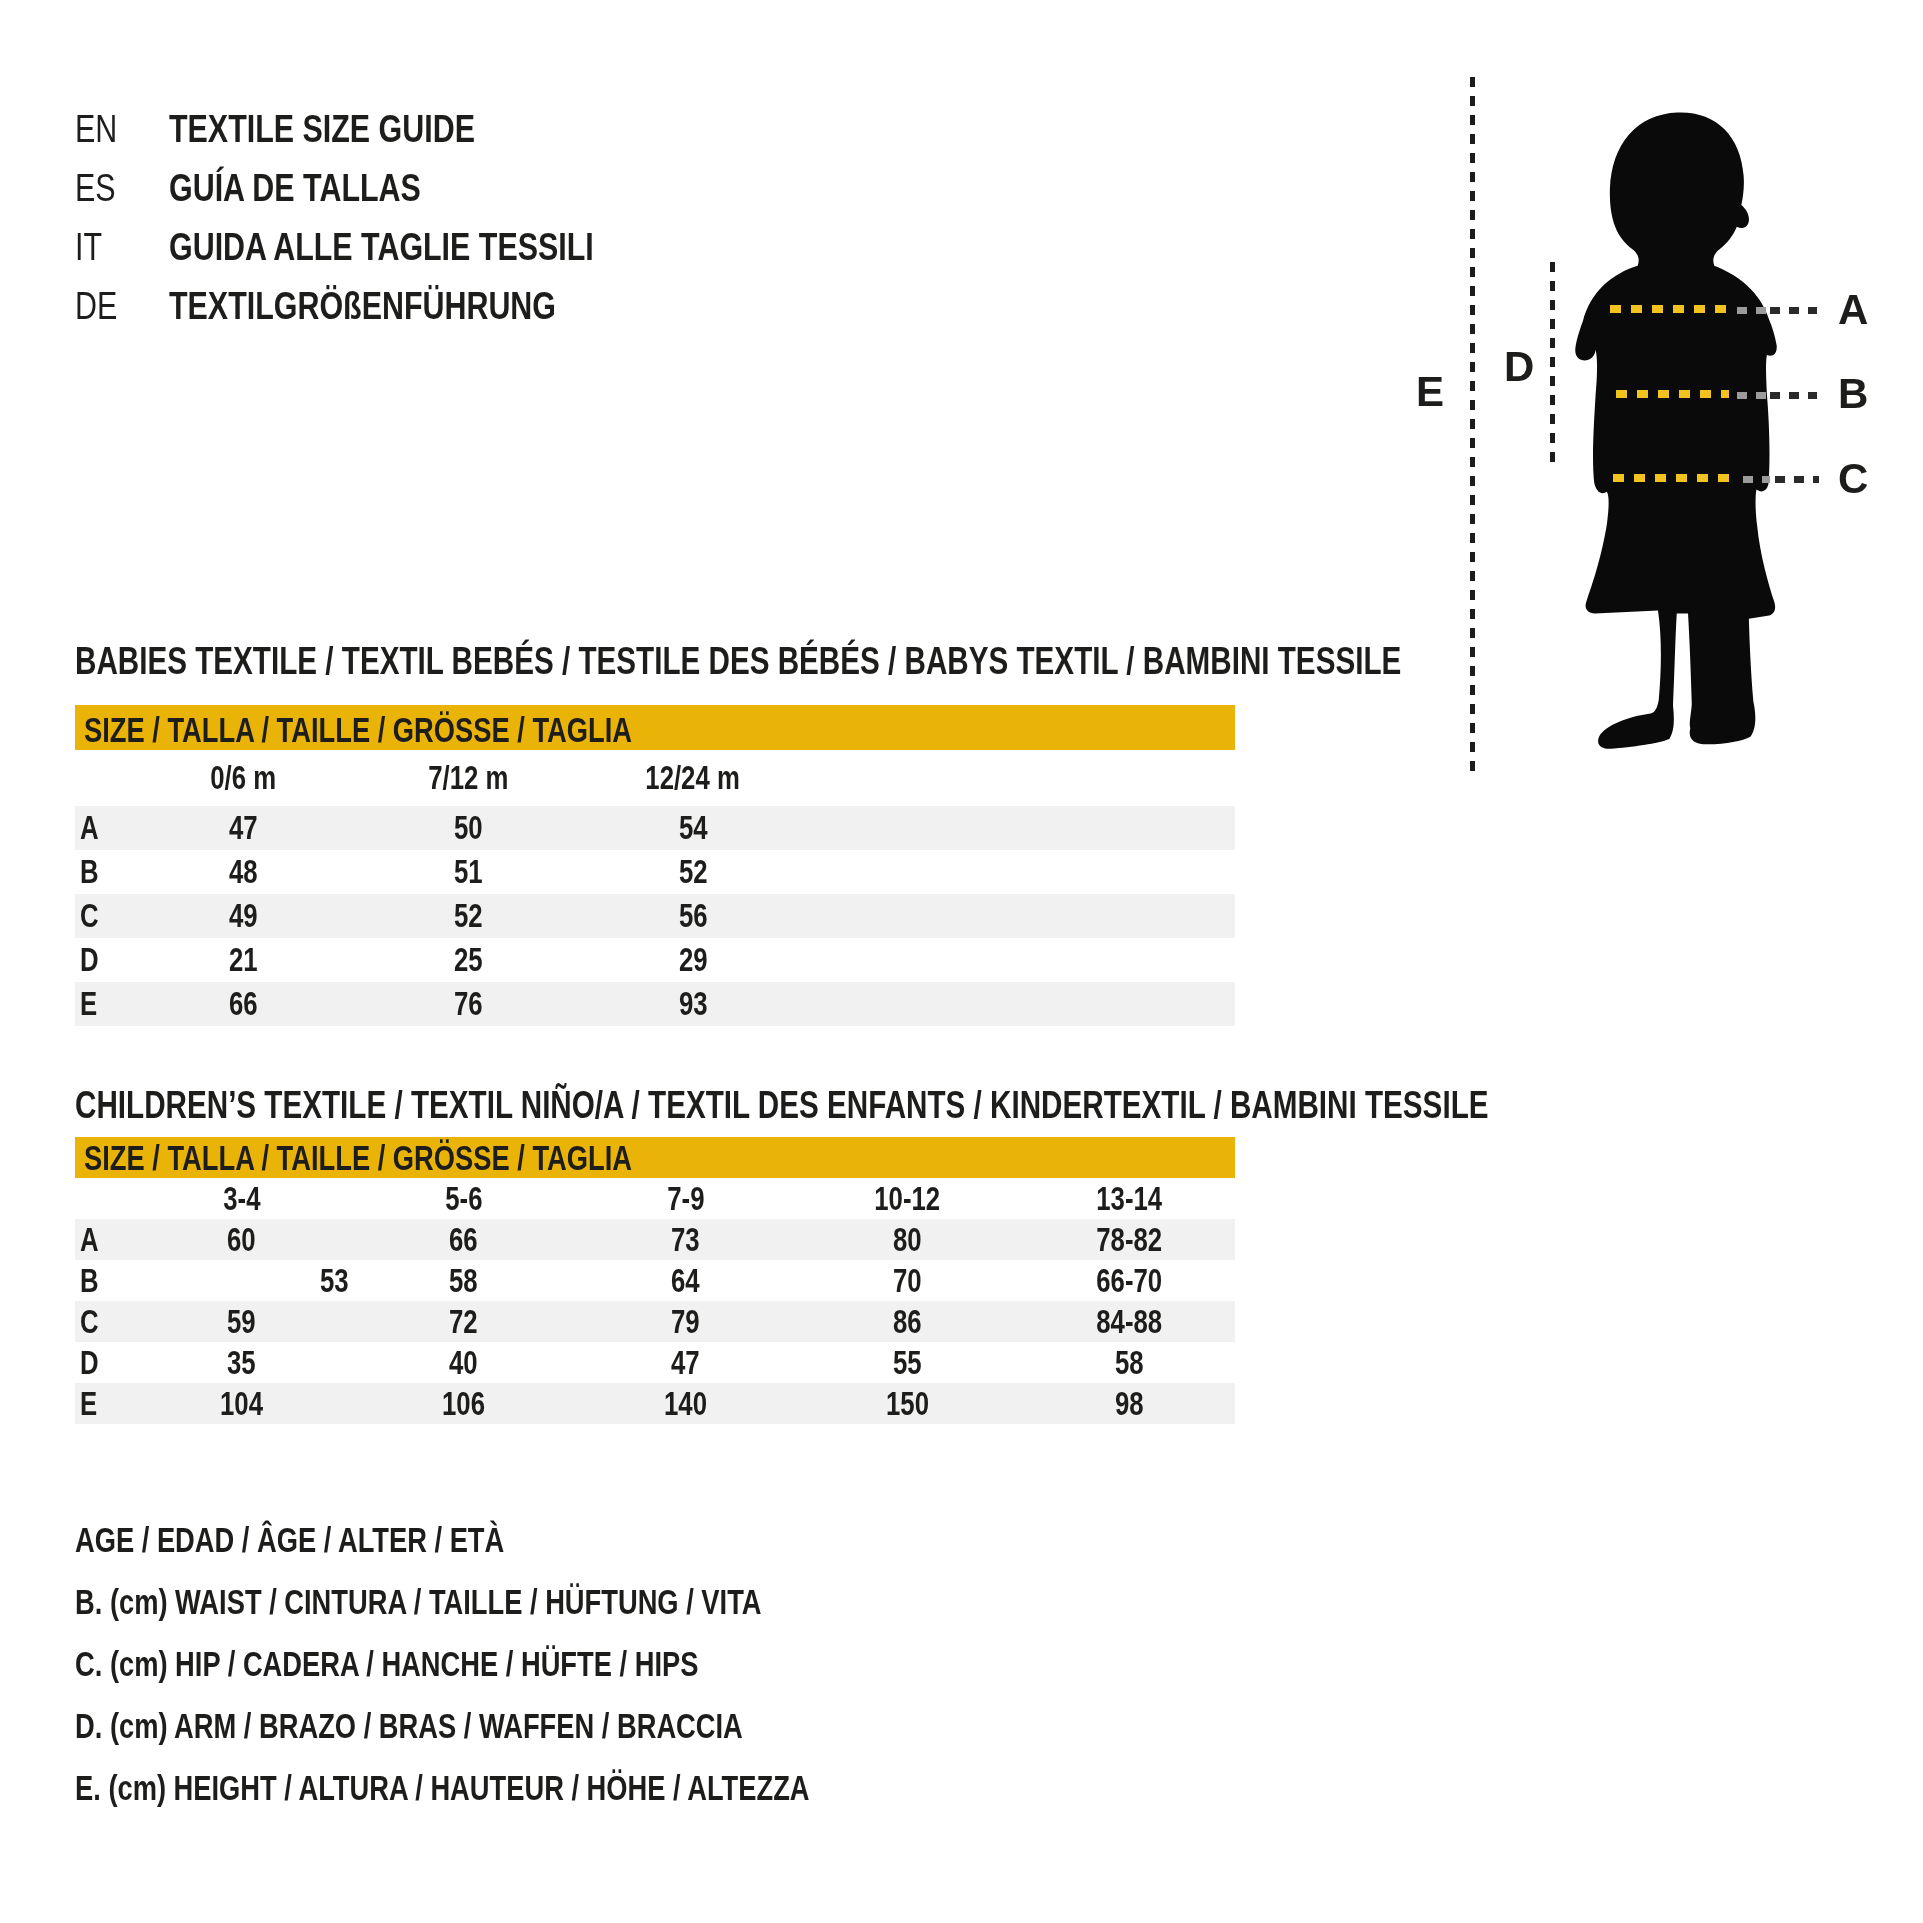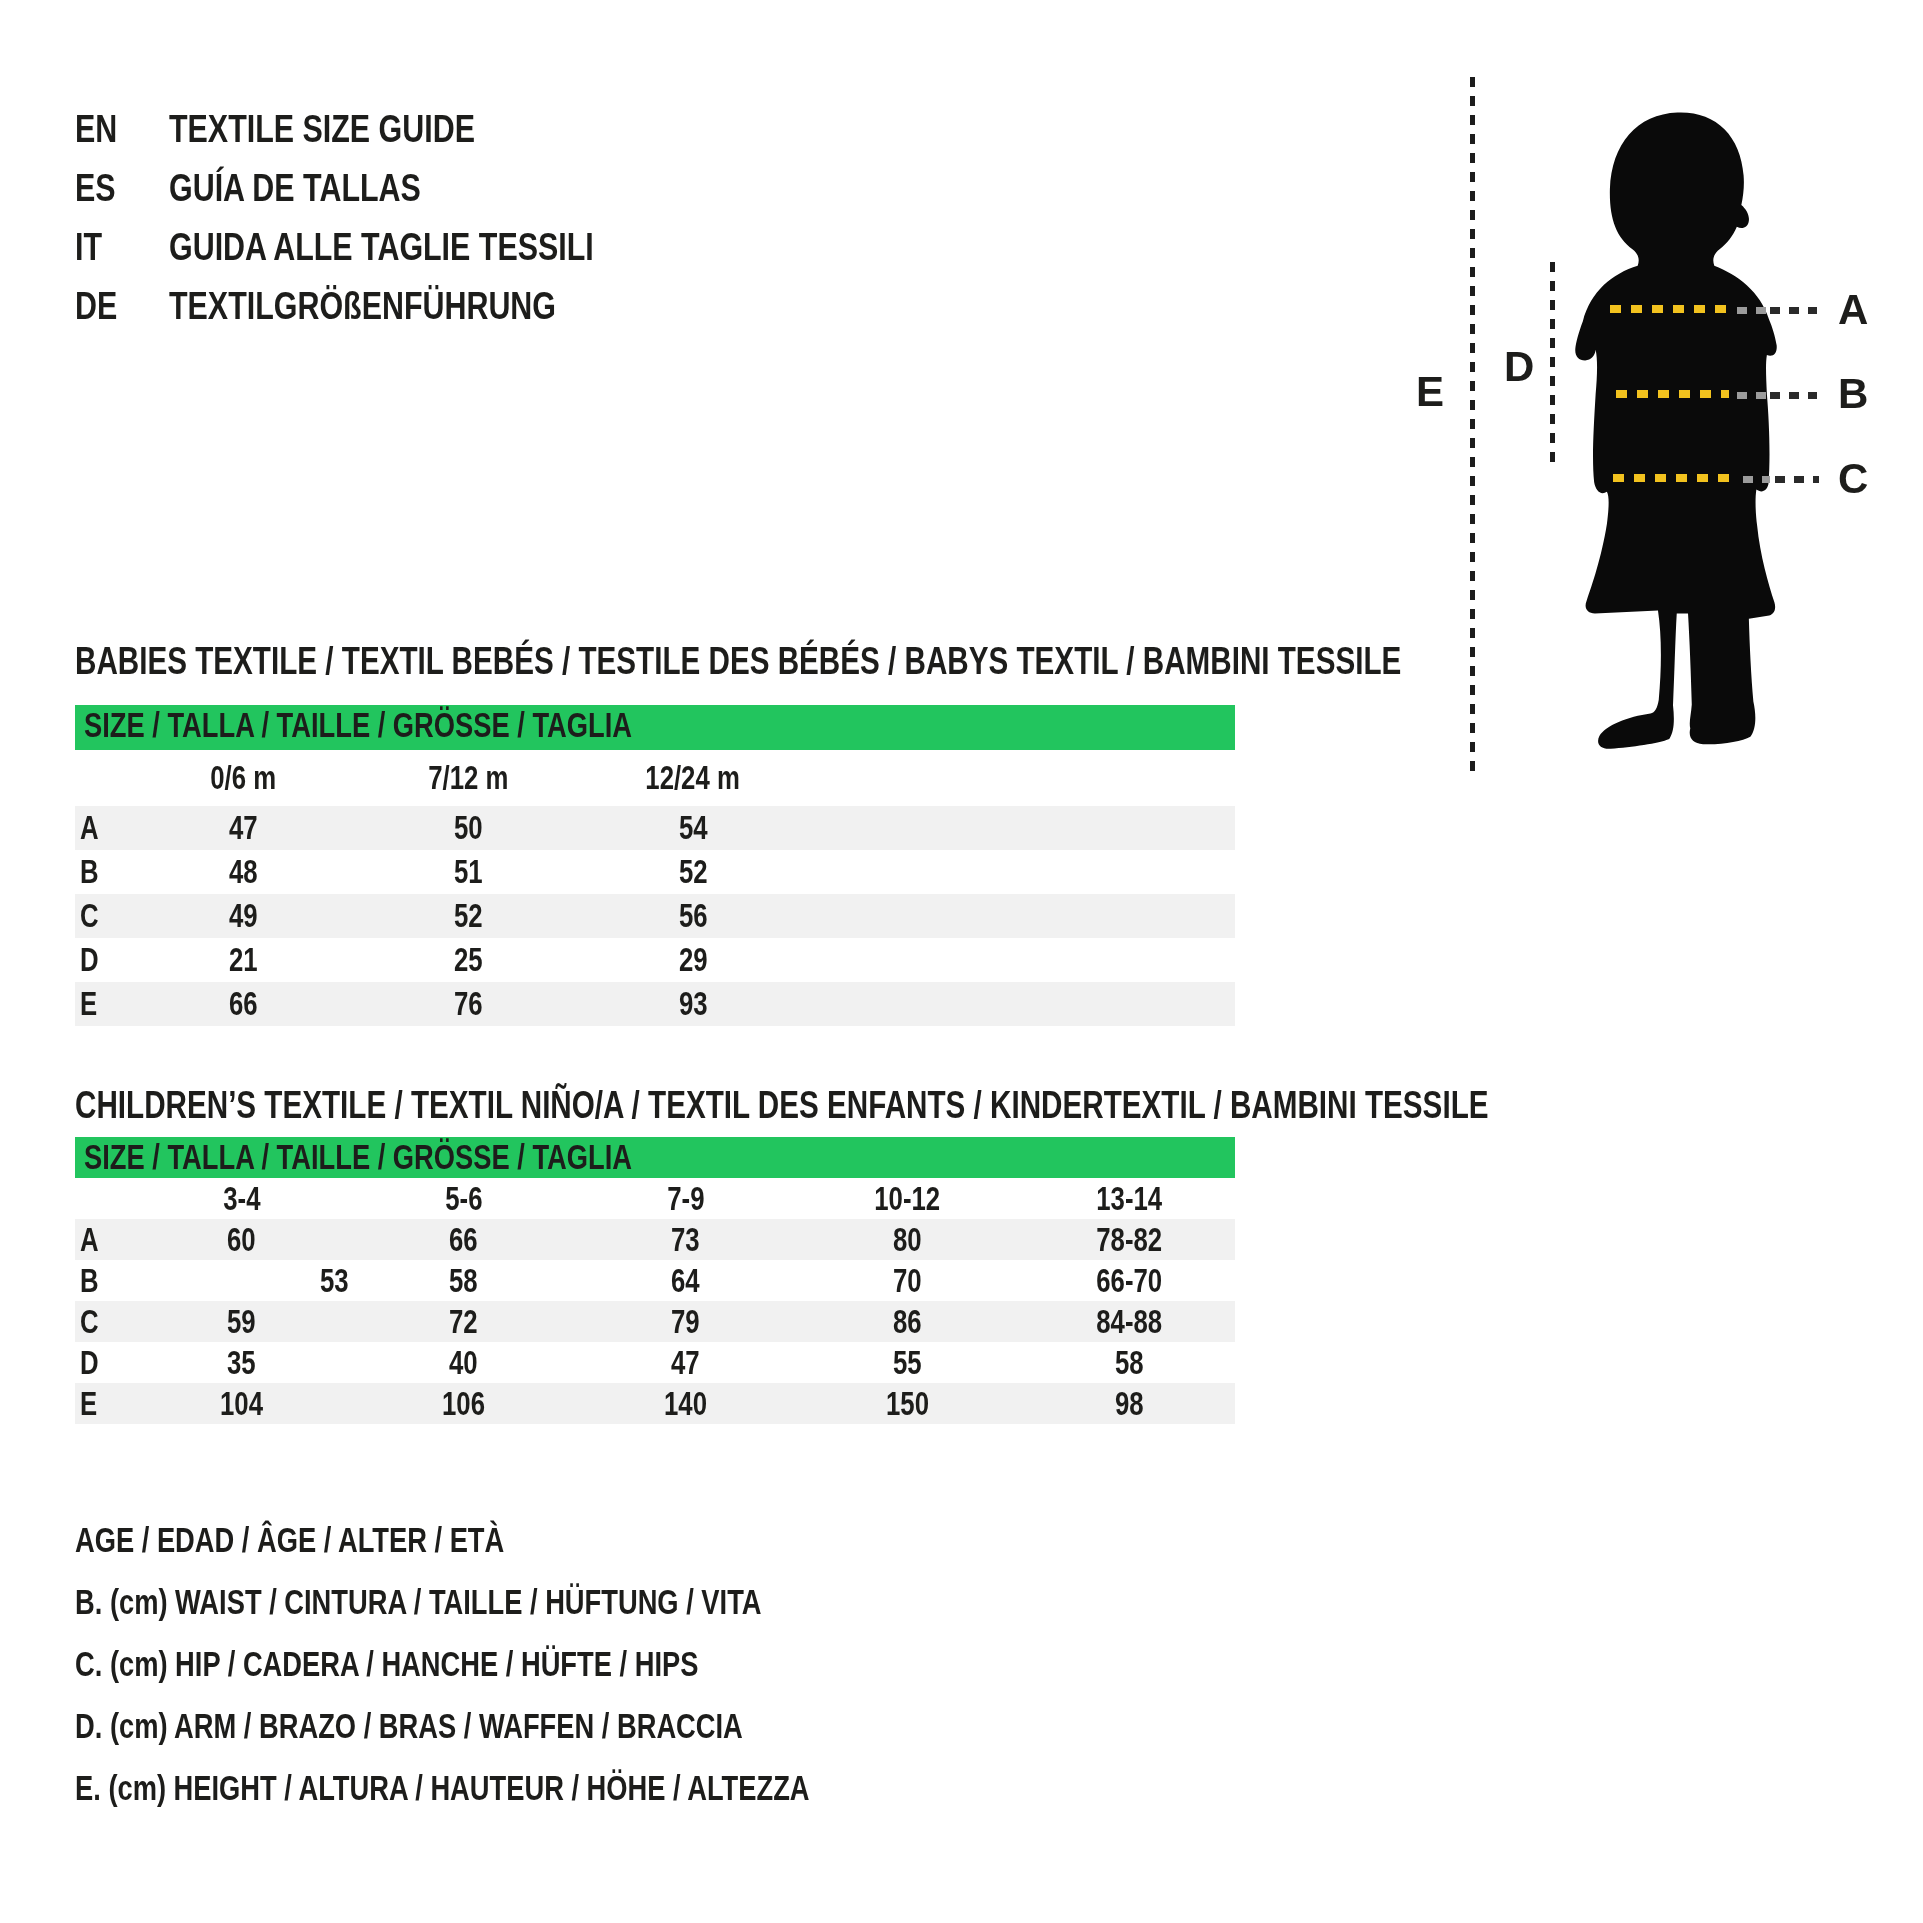--- a/index.html
+++ b/index.html
@@ -4,27 +4,27 @@
 <style>
   html,body{margin:0;padding:0;background:#ffffff;}
   body{width:1924px;height:1924px;position:relative;overflow:hidden;
        font-family:"Liberation Sans","DejaVu Sans",sans-serif;color:#1d1d1b;}
   .abs{position:absolute;}
   
   .cx{display:inline-block;transform:scaleX(0.78);transform-origin:0 50%;white-space:nowrap;}
   .cxc{display:inline-block;transform:scaleX(0.78);transform-origin:50% 50%;white-space:nowrap;}
   
   .lang-row{display:flex;height:59px;align-items:center;}
-  .lang-code{width:94px;font-size:39px;font-weight:700;}
+  .lang-code{width:94px;font-size:39px;font-weight:400;}
   .lang-title{font-size:39px;font-weight:700;}
   
   .sec-head{font-size:38px;font-weight:700;}
   
   .tbl{position:absolute;left:75px;width:1160px;}
-  .size-bar{background:#22c55e;display:flex;align-items:flex-start;padding-left:9px;
+  .size-bar{background:#eab308;display:flex;align-items:flex-end;padding-left:9px;
             font-size:35px;font-weight:700;}
   .trow{display:flex;align-items:center;}
   .trow.odd{background:#f1f1f1;}
   .cell-label{flex:0 0 51px;padding-left:4.5px;font-size:33px;font-weight:700;text-align:left;}
   .cell{font-size:33px;font-weight:700;text-align:center;}
   
   .legend-row{height:62px;display:flex;align-items:center;font-size:35px;font-weight:700;}
   
   .vdash{position:absolute;width:5.3px;
          background:repeating-linear-gradient(to bottom,#1c1c1c 0 9.8px,transparent 9.8px 19px);}

